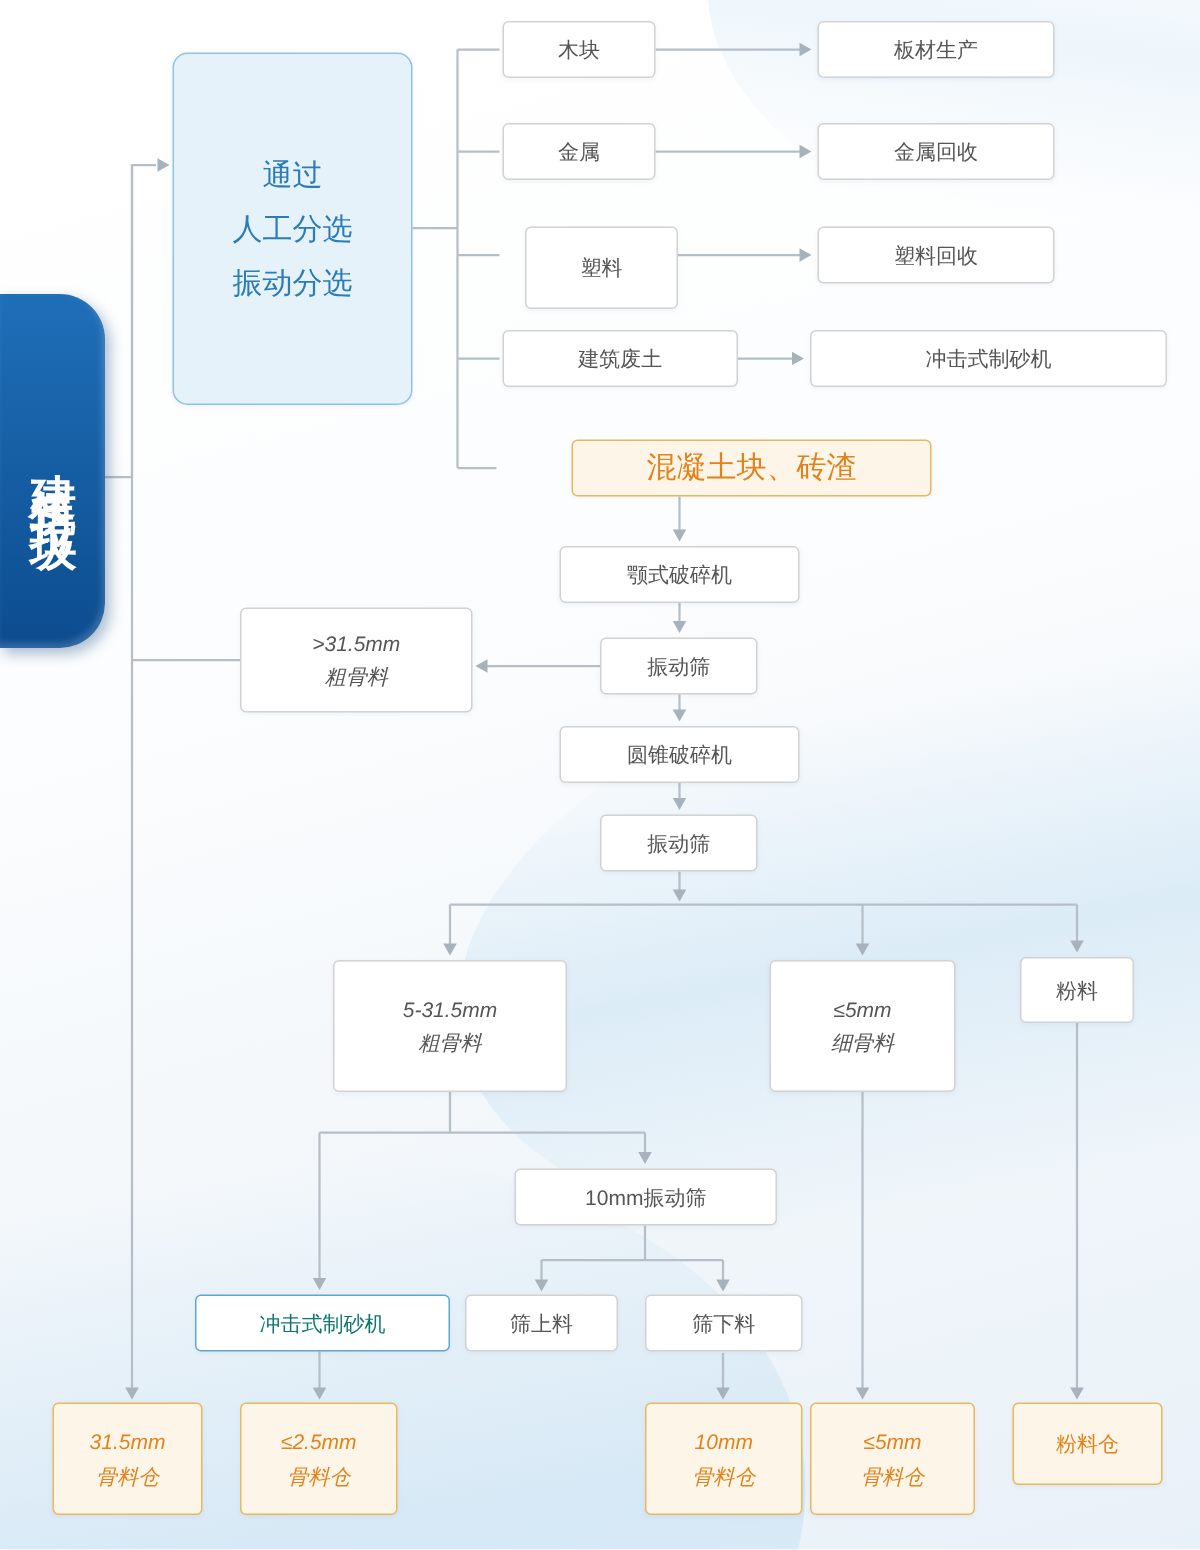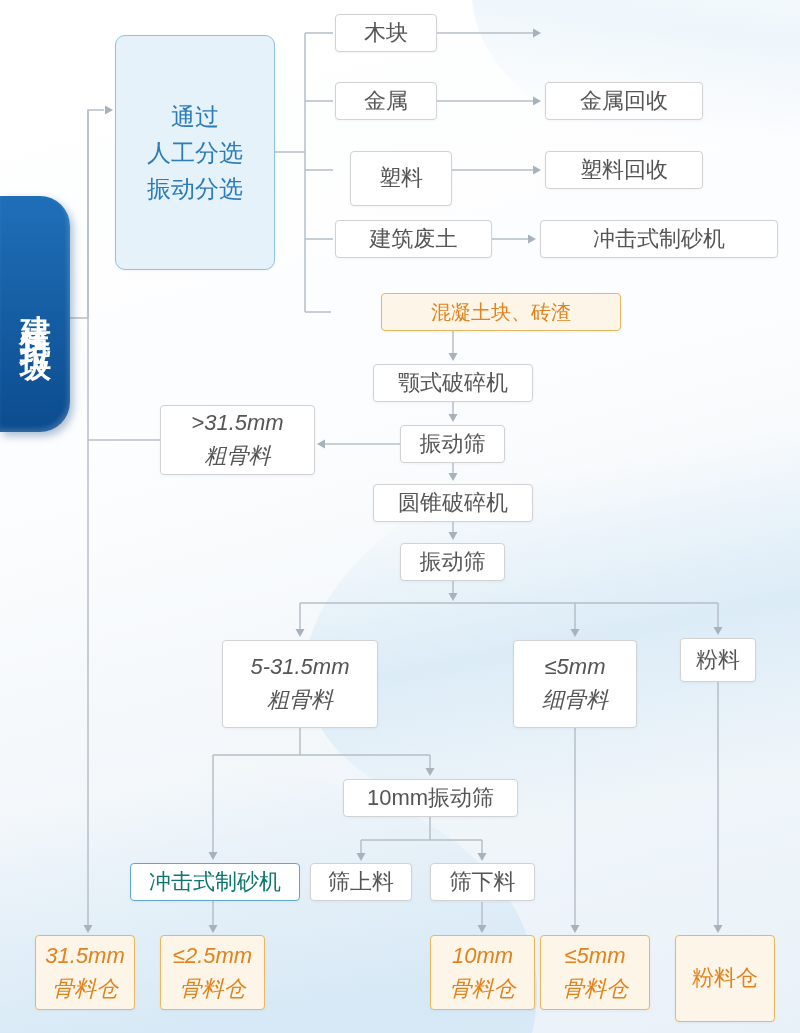--- a/index.html
+++ b/index.html
@@ -21,27 +21,27 @@
     background:linear-gradient(180deg,rgba(210,231,246,0) 10%,rgba(210,231,246,0.35) 55%,rgba(210,231,246,0) 90%);
     transform:rotate(8deg); }
 
   svg.connectors{ position:absolute; left:0; top:0; width:800px; height:1033px; pointer-events:none; }
   .cline{ stroke:var(--line,#b6bfc8); stroke-width:1.5; fill:none; }
   .carrow{ fill:var(--arrow,#a8b2bc); stroke:none; }
 
   .node{
     position:absolute; display:flex; flex-direction:column; align-items:center; justify-content:center;
     background:#ffffff; border:1px solid var(--box-border,#d2d2d2); border-radius:4px;
-    color:var(--box-text,#555555); font-size:22px; line-height:1.3; text-align:center;
+    color:var(--box-text,#555555); font-size:14px; line-height:1.3; text-align:center;
     box-shadow:0 1px 3px rgba(100,130,160,0.08);
   }
   .node.two span{ display:block;font-style:italic; }
   .node.accent-blue{
     background:var(--blue-fill,#e5f2fa); border:1px solid var(--blue-border,#8fc3e4);
-    color:var(--blue-text,#2b7cb9); border-radius:10px; font-size:24px;
+    color:var(--blue-text,#2b7cb9); border-radius:10px; font-size:20px;
   }
   .node.accent-blue span{ display:block; line-height:36px; }
   .node.accent-orange{
     background:var(--orange-fill,#fdf6e8); border:1px solid var(--orange-border,#eab75e);
     color:var(--orange-text,#e2821c);
   }
   .node.outline-blue{ border:1px solid var(--sand-border,#5fa8cd); color:#0f766e; }
   .node.big{ font-size:20px;margin-left:48px; }
   .node.gap span{ margin:2px 0; }
 
@@ -153,20 +153,21 @@
     <span>建筑垃圾</span>
   </div>
 
   <div class="node accent-blue" style="left:115px;top:35px;width:160px;height:235px">
     <span>通过</span>
     <span>人工分选</span>
     <span>振动分选</span>
   </div>
 
   <div class="node" style="left:335px;top:14px;width:102px;height:38px">木块</div>
+  <div class="node" style="left:545px;top:14px;width:158px;height:38px">板材生产</div>
 
   <div class="node" style="left:335px;top:82px;width:102px;height:38px">金属</div>
   <div class="node" style="left:545px;top:82px;width:158px;height:38px">金属回收</div>
 
   <div class="node" style="left:350px;top:151px;width:102px;height:55px">塑料</div>
   <div class="node" style="left:545px;top:151px;width:158px;height:38px">塑料回收</div>
 
   <div class="node" style="left:335px;top:220px;width:157px;height:38px">建筑废土</div>
   <div class="node" style="left:540px;top:220px;width:238px;height:38px">冲击式制砂机</div>
 
@@ -208,15 +209,15 @@
     <span>骨料仓</span>
   </div>
   <div class="node accent-orange two gap" style="left:430px;top:935px;width:105px;height:75px">
     <span>10mm</span>
     <span>骨料仓</span>
   </div>
   <div class="node accent-orange two gap" style="left:540px;top:935px;width:110px;height:75px">
     <span>≤5mm</span>
     <span>骨料仓</span>
   </div>
-  <div class="node accent-orange" style="left:675px;top:935px;width:100px;height:87px">粉料仓</div>
+  <div class="node accent-orange" style="left:675px;top:935px;width:100px;height:55px">粉料仓</div>
 
 </div>
 
 </body></html>

